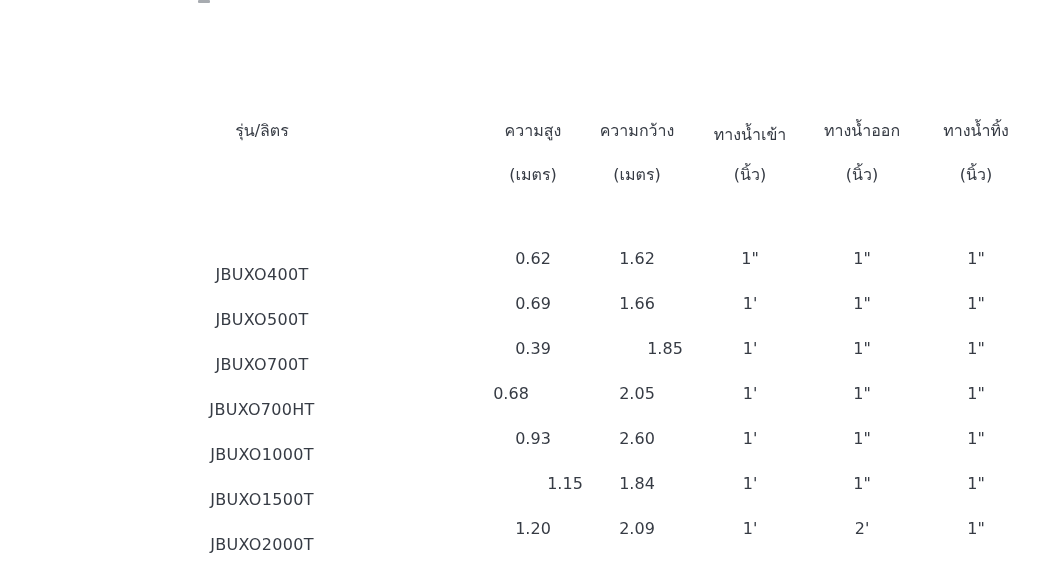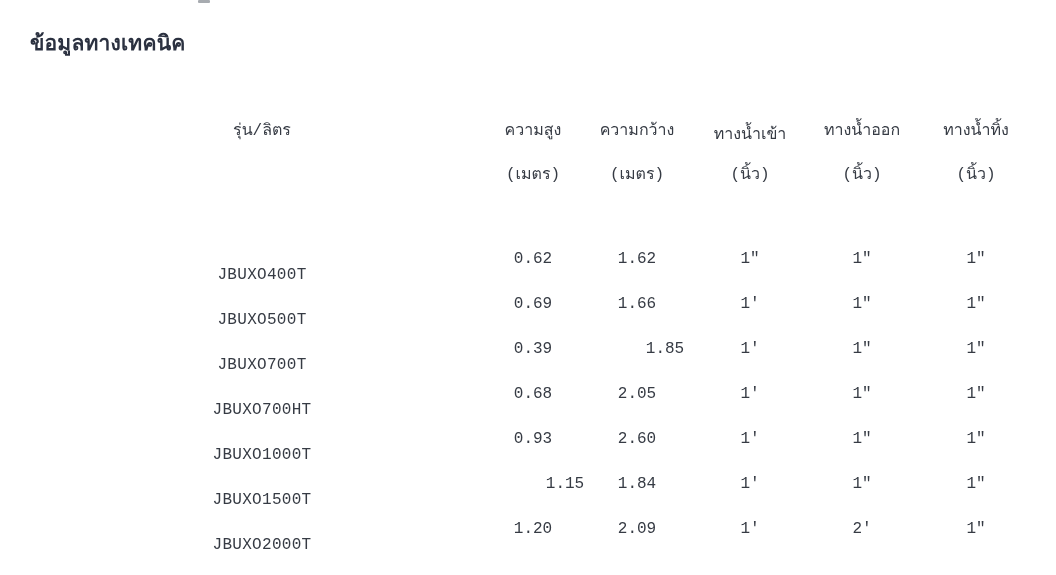--- a/index.html
+++ b/index.html
@@ -26,39 +26,38 @@
   .page-title {
     position: absolute;
     left: 30px;
     top: 26px;
     font-size: 21px;
     font-weight: 700;
     color: #2b3140;
     letter-spacing: 0.2px;
     white-space: nowrap;
   }
-  .spec-table { position: absolute; left: 0; top: 0; width: 100%; height: 100%; font-family: Liberation Mono, monospace; }
+  .spec-table { position: absolute; left: 0; top: 0; width: 100%; height: 100%; }
   .cell {
     position: absolute;
     transform: translateX(-50%);
     white-space: nowrap;
     font-size: 16px;
     line-height: 22px;
     color: #363b44;
     text-align: center;
   }
   .cell.header { font-weight: 400; }
   .cell.model { letter-spacing: 0.3px; margin-top: 16px; }
 </style>
 </head>
 <body>
 
 <div class="screen">
   <div class="clip-artifact"></div>
-  <h1 class="page-title">ข้อมูลทางเทคนิค</h1>
   <div class="spec-table">
       <div class="cell header" style="left: 262px; top: 120px;">รุ่น/ลิตร</div>
       <div class="cell header" style="left: 533px; top: 120px;">ความสูง</div>
       <div class="cell header" style="left: 533px; top: 164px;">(เมตร)</div>
       <div class="cell header" style="left: 637px; top: 120px;">ความกว้าง</div>
       <div class="cell header" style="left: 637px; top: 164px;">(เมตร)</div>
       <div class="cell header" style="left: 750px; top: 124px;">ทางน้ำเข้า</div>
       <div class="cell header" style="left: 750px; top: 164px;">(นิ้ว)</div>
       <div class="cell header" style="left: 862px; top: 120px;">ทางน้ำออก</div>
       <div class="cell header" style="left: 862px; top: 164px;">(นิ้ว)</div>
@@ -76,21 +75,21 @@
       <div class="cell" style="left: 750px; top: 293px;">1'</div>
       <div class="cell" style="left: 862px; top: 293px;">1"</div>
       <div class="cell" style="left: 976px; top: 293px;">1"</div>
       <div class="cell model" style="left: 262px; top: 338px;">JBUXO700T</div>
       <div class="cell" style="left: 533px; top: 338px;">0.39</div>
       <div class="cell" style="left: 637px; top: 338px; margin-left: 28px;">1.85</div>
       <div class="cell" style="left: 750px; top: 338px;">1'</div>
       <div class="cell" style="left: 862px; top: 338px;">1"</div>
       <div class="cell" style="left: 976px; top: 338px;">1"</div>
       <div class="cell model" style="left: 262px; top: 383px;">JBUXO700HT</div>
-      <div class="cell" style="left: 533px; top: 383px; text-align: right;">0.68</div>
+      <div class="cell" style="left: 511px; top: 383px; text-align: right;">0.68</div>
       <div class="cell" style="left: 637px; top: 383px;">2.05</div>
       <div class="cell" style="left: 750px; top: 383px;">1'</div>
       <div class="cell" style="left: 862px; top: 383px;">1"</div>
       <div class="cell" style="left: 976px; top: 383px;">1"</div>
       <div class="cell model" style="left: 262px; top: 428px;">JBUXO1000T</div>
       <div class="cell" style="left: 533px; top: 428px;">0.93</div>
       <div class="cell" style="left: 637px; top: 428px;">2.60</div>
       <div class="cell" style="left: 750px; top: 428px;">1'</div>
       <div class="cell" style="left: 862px; top: 428px;">1"</div>
       <div class="cell" style="left: 976px; top: 428px;">1"</div>

